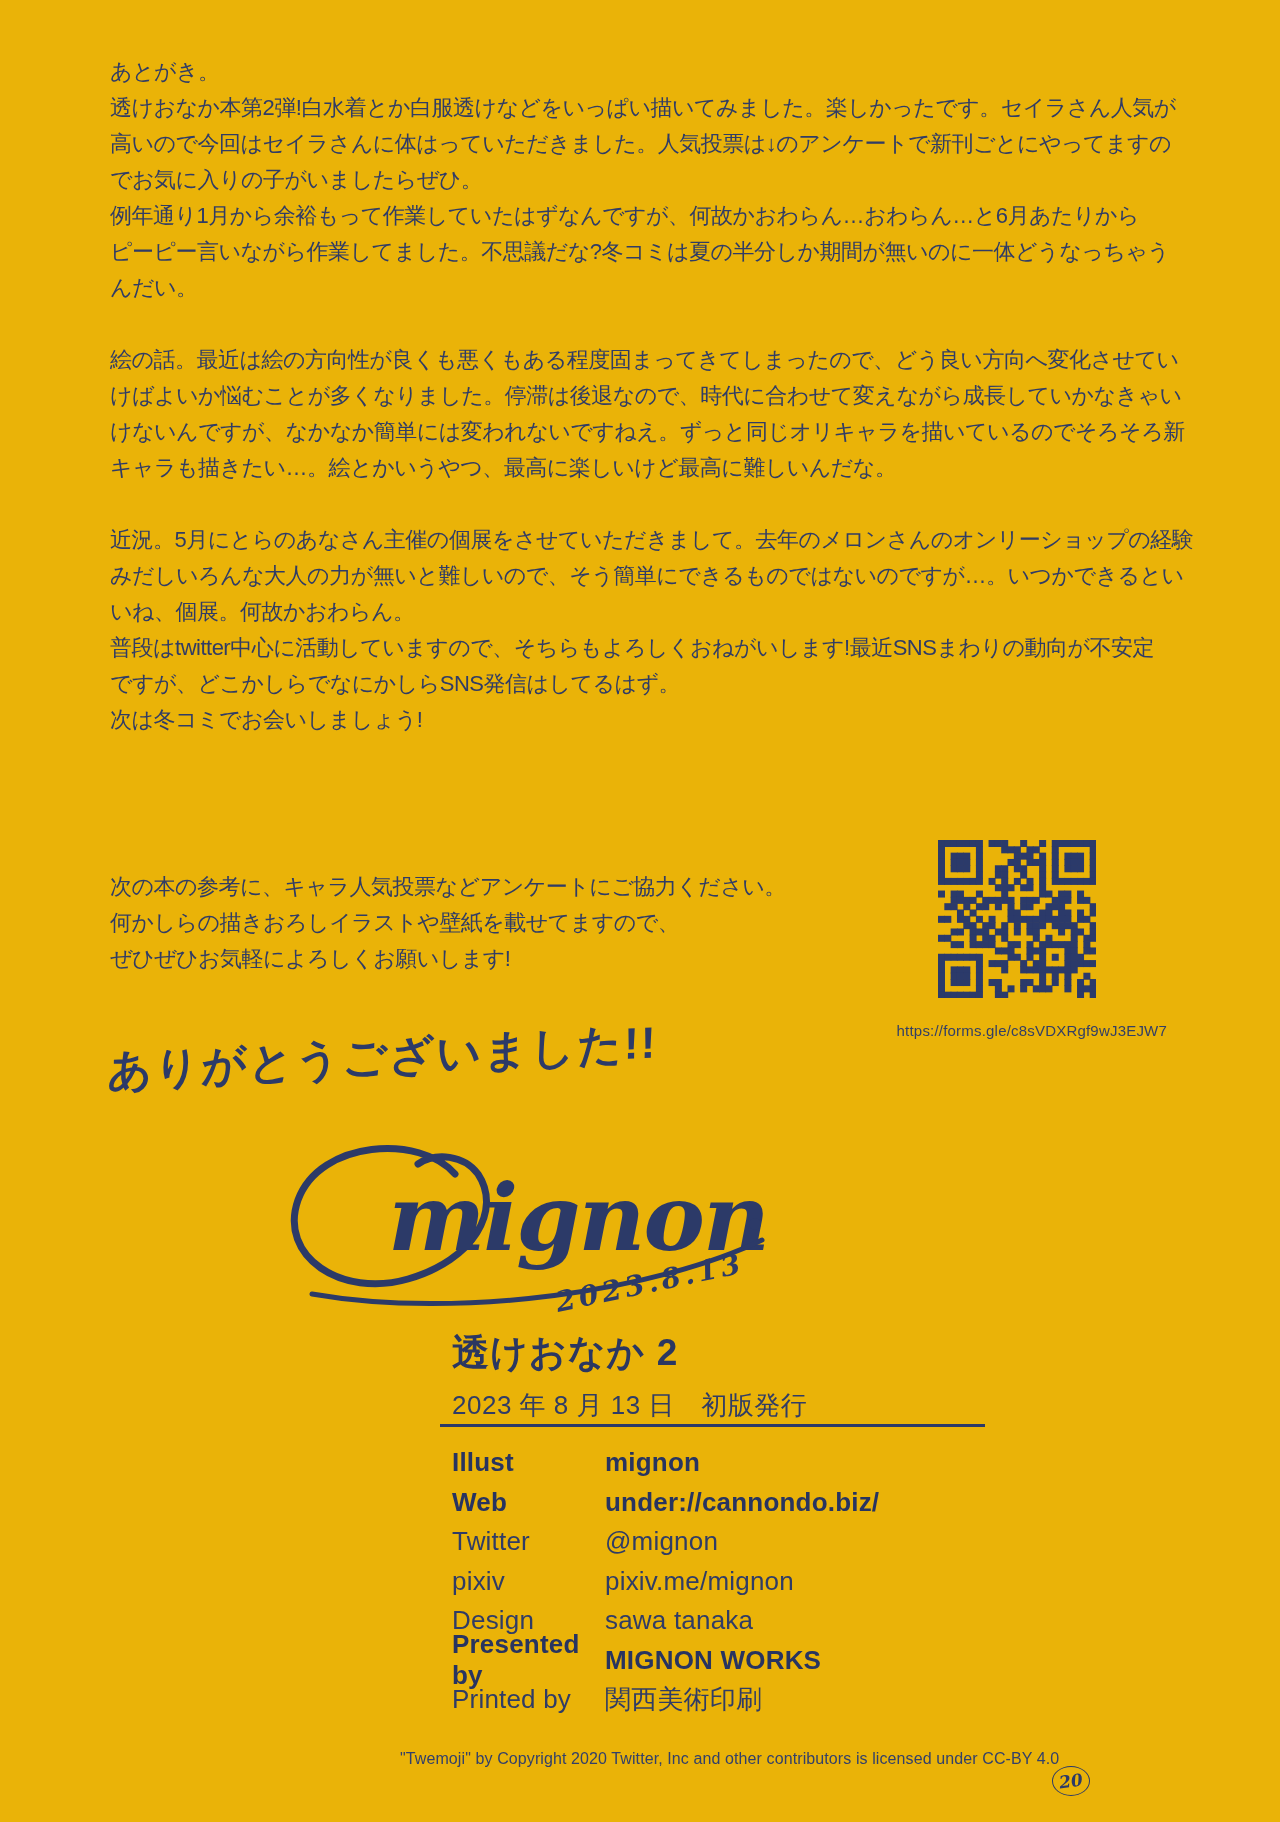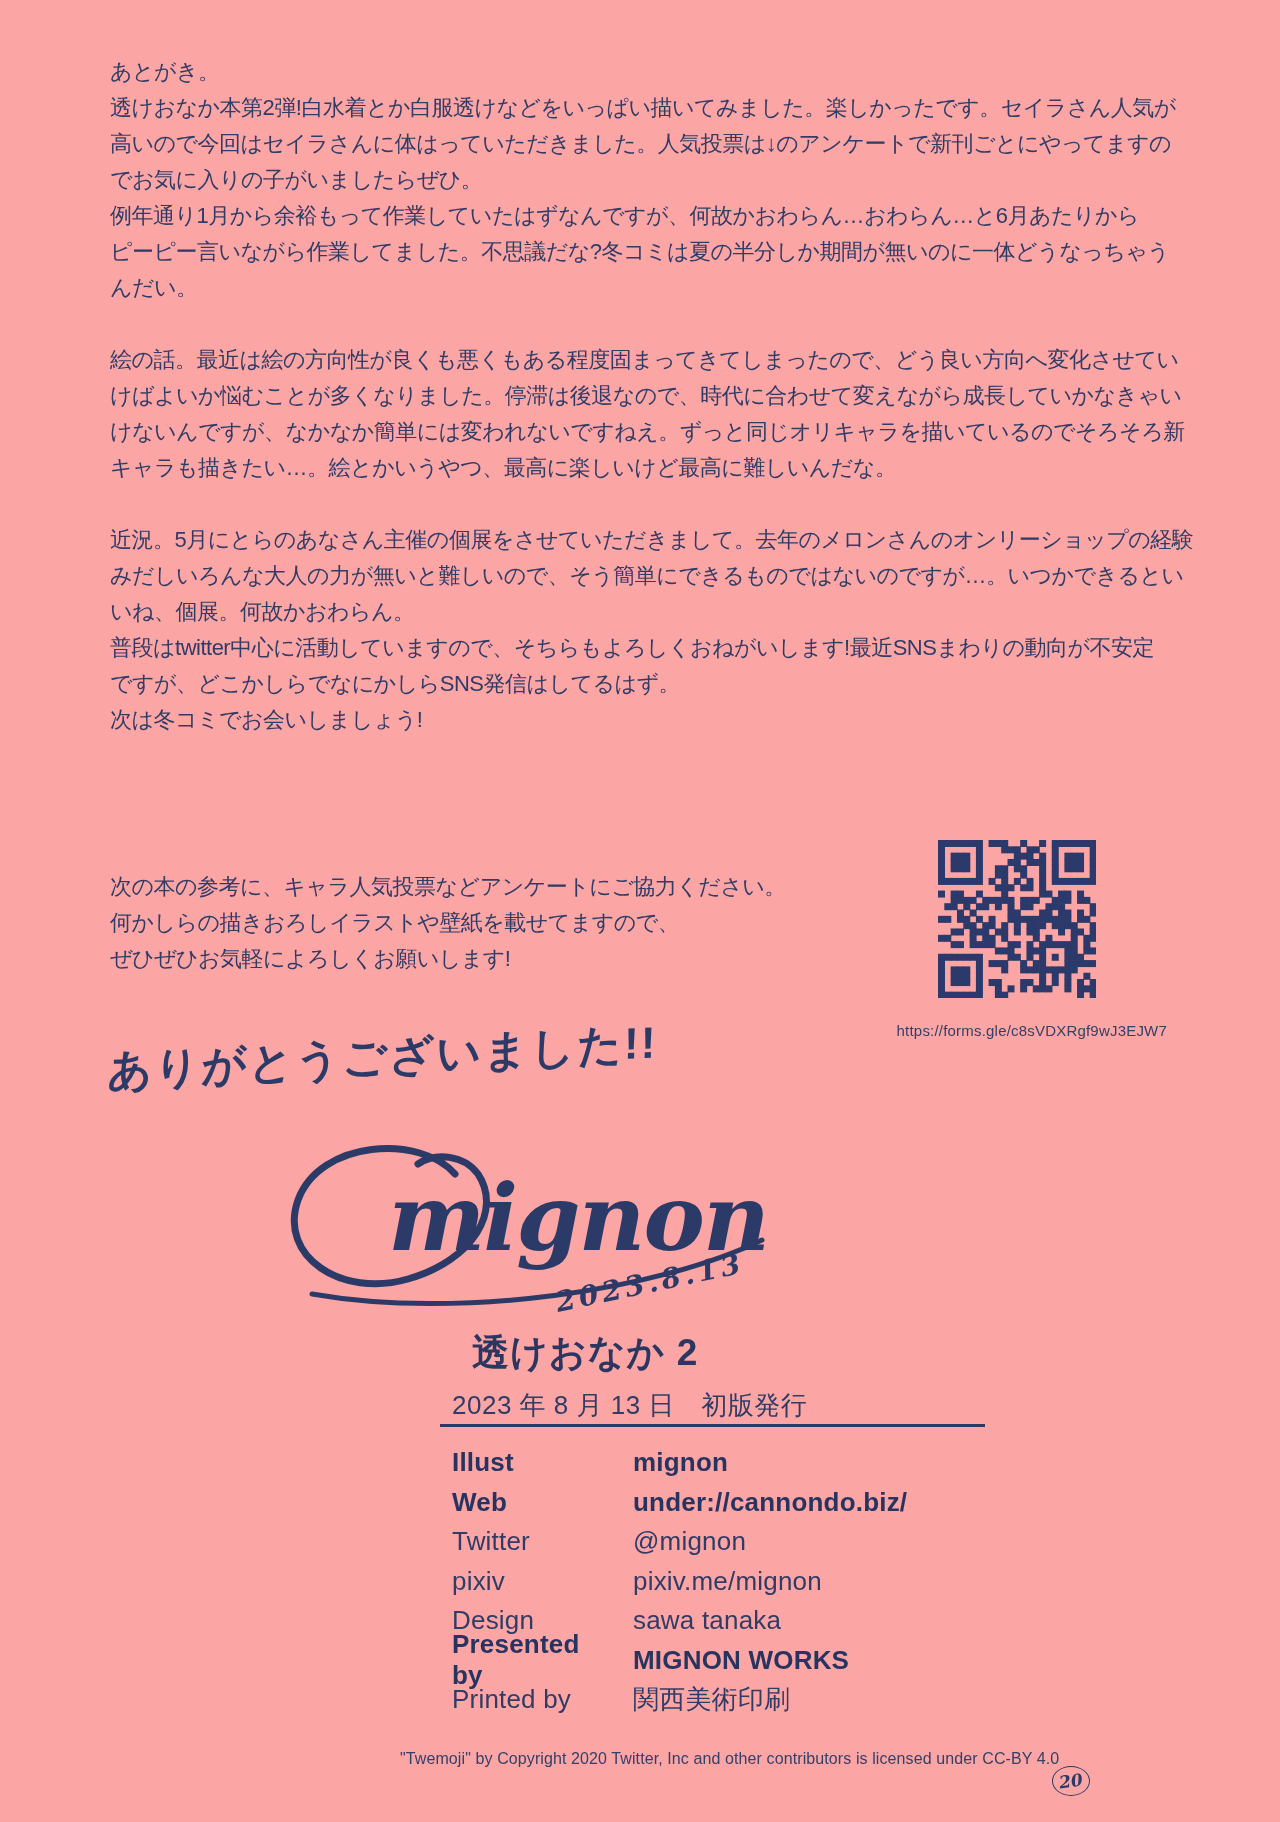--- a/index.html
+++ b/index.html
@@ -1,18 +1,18 @@
 <!DOCTYPE html>
 <html><head>
 <meta charset="utf-8">
 <style>
   html,body{margin:0;padding:0;background:#e8e8e8;}
   .page{
     position:relative;width:1280px;height:1822px;margin:0 auto;
-    background:#fca5a5;overflow:hidden;
+    background:#eab308;overflow:hidden;
     font-family:"Liberation Sans",sans-serif;
     color:#303c66;
   }
   
   .textblock{position:absolute;left:110px;font-size:22px;letter-spacing:-0.5px;font-weight:500;}
   .textblock .line{height:36px;line-height:36px;white-space:nowrap;}
   #afterword{top:54px;}
   #survey{top:857px;margin-top:12px;}
   
   #qr{position:absolute;left:938px;top:840px;width:158px;height:158px;}
@@ -24,29 +24,29 @@
   #thanks{
     position:absolute;left:108px;top:1042px;
     font-size:44px;font-weight:bold;letter-spacing:2px;color:#2c3a68;
     transform:rotate(-3deg) skewX(-4deg);transform-origin:left top;white-space:nowrap;
   }
   
   #signature{position:absolute;left:250px;top:1112px;width:540px;height:225px;}
   
   .colophon-title{
     position:absolute;left:452px;top:1328px;
-    font-size:37px;font-weight:bold;letter-spacing:1px;color:#2b3761;white-space:nowrap;margin-left:20px;
+    font-size:37px;font-weight:bold;letter-spacing:1px;color:#2b3761;white-space:nowrap;
   }
   .colophon-date{
     position:absolute;left:452px;top:1388px;
     font-size:26px;letter-spacing:0.5px;color:#303c66;white-space:nowrap;
   }
   .colophon-rule{position:absolute;left:440px;top:1424px;width:545px;height:3px;background:#2c3a68;}
   #colophon-rows{position:absolute;left:452px;top:1443px;width:540px;}
-  .crow{display:flex;height:39.5px;align-items:center;gap:28px;}
+  .crow{display:flex;height:39.5px;align-items:center;}
   .clabel{width:153px;font-size:26px;letter-spacing:0.2px;flex:none;}
   .cvalue{font-size:26px;letter-spacing:0.2px;white-space:nowrap;}
   .crow.bold .clabel,.crow.bold .cvalue{font-weight:bold;color:#283460;}
   
   #license{
     position:absolute;left:400px;top:1750px;width:585px;text-align:right;
     font-size:16px;letter-spacing:0.1px;color:#33406a;white-space:nowrap;
   }
   #pagenum{
     position:absolute;left:1052px;top:1766px;width:36px;height:28px;

